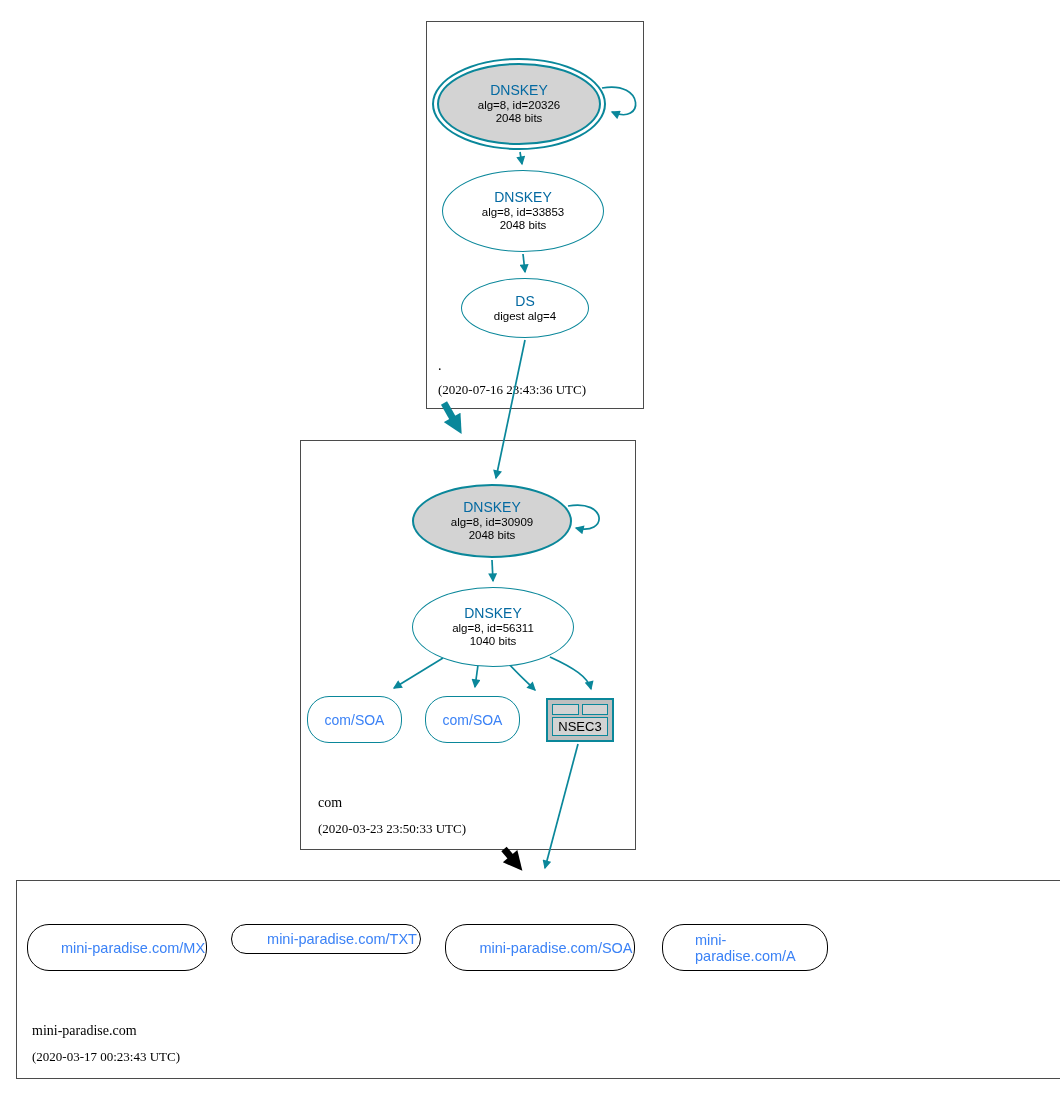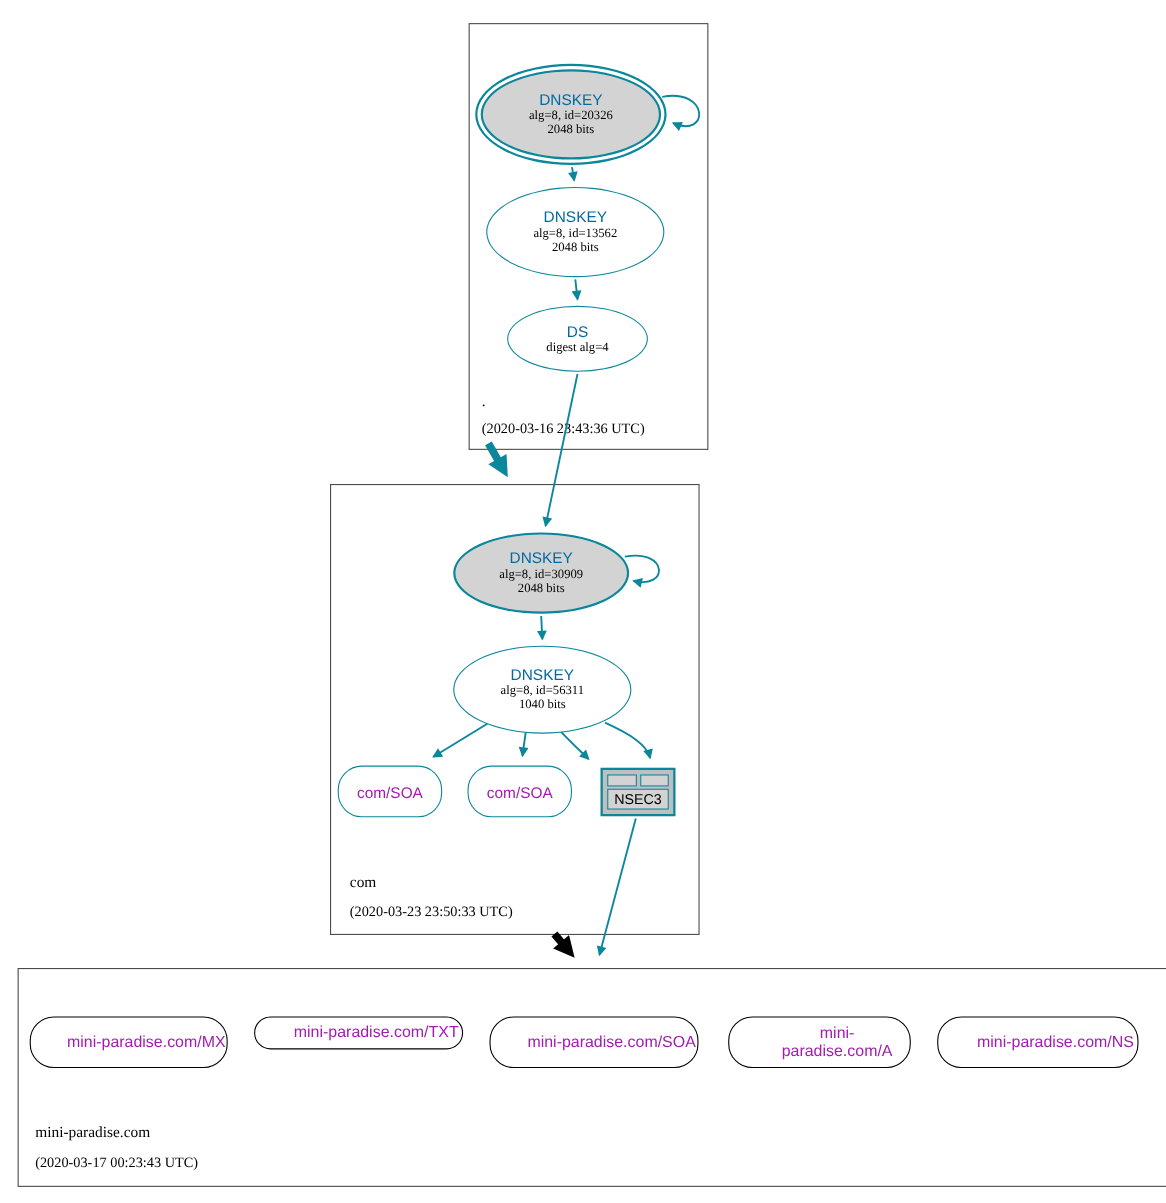--- a/index.html
+++ b/index.html
@@ -19,25 +19,25 @@
   }
   .ellipse.gray { background:#d3d3d3; }
   .dbl-outer { border-radius:50%; background:#ffffff; }
   .dbl-inner {
     position:absolute; left:3px; top:3px; right:3px; bottom:3px;
     border-radius:50%; display:flex; flex-direction:column;
     align-items:center; justify-content:center; text-align:center;
     background:#d3d3d3;
   }
   .node-title { font-size:14px; color:#0369a1; line-height:1.2; }
-  .node-detail { font-family:Liberation Serif, serif; font-size:11.5px; color:#000; line-height:1.18; }
+  .node-detail { font-family:Liberation Sans, sans-serif; font-size:11.5px; color:#000; line-height:1.18; }
   .rrset {
     border-radius:22px; background:#ffffff; display:flex;
-    align-items:center; justify-content:center; text-align:center;
-    font-size:14px; color:#a21caf;
+    align-items:center; justify-content:center; 
+    font-size:14px; color:#3b82f6;
   }
   .rrset.teal { border:1.8px solid #0a879a; }
   .rrset.black { border:1.7px solid #000000; font-size:14.5px;padding-left:32px; }
   .nsec3 {
     background:#bfbfbf; border:2.4px solid #0a879a; padding:4px;
     display:flex; flex-direction:column; gap:2px;
   }
   .nsec3-cells { display:flex; gap:3px; height:11px; }
   .nsec3-cell { flex:1; background:#d3d3d3; border:1.4px solid #0a879a; box-sizing:border-box; }
   .nsec3-label {
@@ -83,34 +83,34 @@
     <path d="M 443 658 L 394 688" fill="none" stroke="#0a879a" stroke-width="1.7" marker-end="url(#mTeal)"></path>
     <path d="M 478 665 L 475 687" fill="none" stroke="#0a879a" stroke-width="1.7" marker-end="url(#mTeal)"></path>
     <path d="M 508 663 C 520 676, 528 683, 535 690" fill="none" stroke="#0a879a" stroke-width="1.7" marker-end="url(#mTeal)"></path>
     <path d="M 550 657 C 574 668, 588 677, 591 689" fill="none" stroke="#0a879a" stroke-width="1.7" marker-end="url(#mTeal)"></path>
     <path d="M 578 744 L 545 868" fill="none" stroke="#0a879a" stroke-width="1.7" marker-end="url(#mTeal)"></path>
     <path d="M 504 849 L 515 862" fill="none" stroke="#000000" stroke-width="7" marker-end="url(#mBlackBig)"></path>
   </svg>
 
   <div class="zone-box" style="left:426px; top:21px; width:216px; height:386px;">
     <div class="zone-label" style="left:11px; top:336px;">.</div>
-    <div class="zone-ts" style="left:11px; top:360px;">(2020-03-16 23:43:36 UTC)</div>
+    <div class="zone-ts" style="left:11px; top:360px;">(2020-07-16 23:43:36 UTC)</div>
   </div>
 
   <div class="node dbl-outer" style="left:432px; top:58px; width:174px; height:92px; border:2px solid #0a879a;">
     <div class="dbl-inner" style="border:2px solid #0a879a;">
       <div class="node-title">DNSKEY</div>
       <div class="node-detail">alg=8, id=20326</div>
       <div class="node-detail">2048 bits</div>
     </div>
   </div>
 
   <div class="node ellipse" style="left:442px; top:170px; width:162px; height:82px; border:1.6px solid #0a879a;">
     <div class="node-title">DNSKEY</div>
-    <div class="node-detail">alg=8, id=13562</div>
+    <div class="node-detail">alg=8, id=33853</div>
     <div class="node-detail">2048 bits</div>
   </div>
 
   <div class="node ellipse" style="left:461px; top:278px; width:128px; height:60px; border:1.6px solid #0a879a;">
     <div class="node-title">DS</div>
     <div class="node-detail">digest alg=4</div>
   </div>
 
   <div class="zone-box" style="left:300px; top:440px; width:334px; height:408px;">
     <div class="zone-label" style="left:17px; top:354px;">com</div>
@@ -154,17 +154,14 @@
   </div>
   <div class="node rrset black" style="left:231px; top:924px; width:190px; height:30px;">
     <span>mini-paradise.com/TXT</span>
   </div>
   <div class="node rrset black" style="left:662px; top:924px; width:166px; height:47px;">
     <span>mini-paradise.com/A</span>
   </div>
   <div class="node rrset black" style="left:445px; top:924px; width:190px; height:47px;">
     <span>mini-paradise.com/SOA</span>
   </div>
-  <div class="node rrset black" style="left:852px; top:924px; width:183px; height:47px;">
-    <span>mini-paradise.com/NS</span>
-  </div>
 
 </div>
 
 </body></html>

